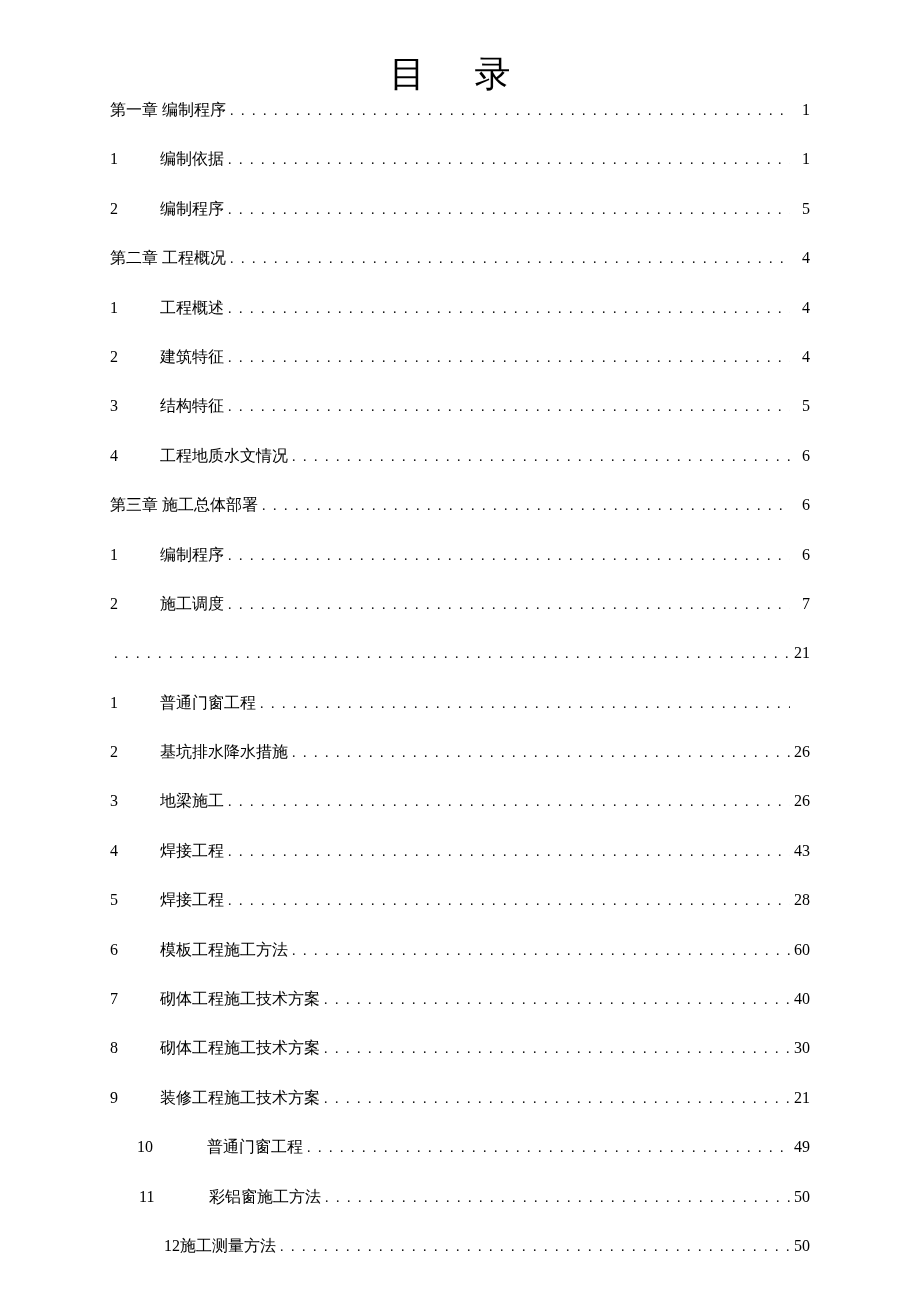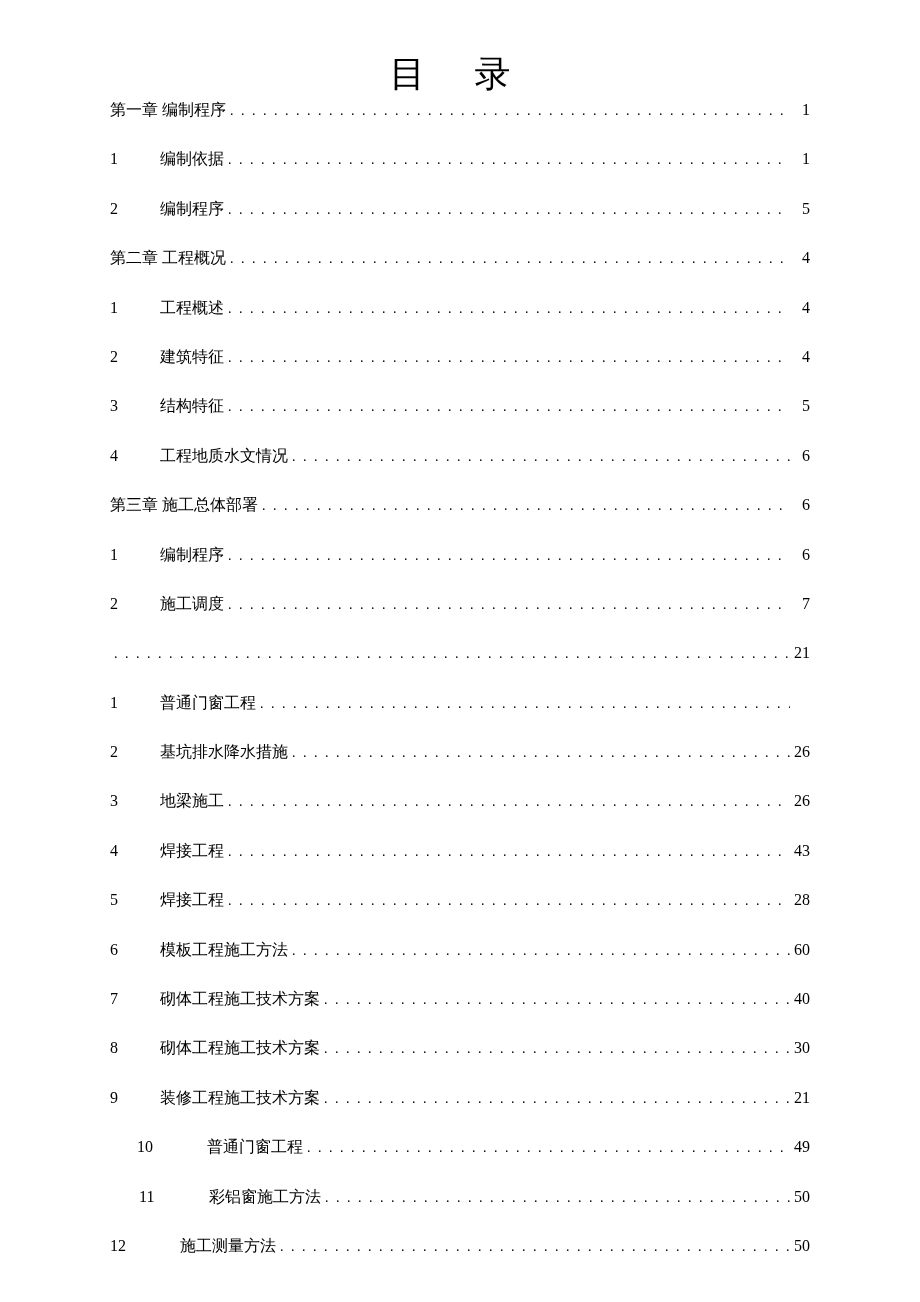--- a/index.html
+++ b/index.html
@@ -196,19 +196,19 @@
         <span class="dots"></span>
         <span class="page-num">49</span>
       </div>
       <div class="toc-entry sub">
         <span class="entry-num" style="min-width: 70px; margin-left: 29px;">11</span>
         <span class="entry-label">彩铝窗施工方法</span>
         <span class="dots"></span>
         <span class="page-num">50</span>
       </div>
       <div class="toc-entry sub">
-        <span class="entry-num" style="min-width: 70px;">12</span>
+        <span class="entry-num" style="min-width: 70px; text-align: right;">12</span>
         <span class="entry-label">施工测量方法</span>
         <span class="dots"></span>
         <span class="page-num">50</span>
       </div>
     </div>
 </div>
 
 </body></html>

